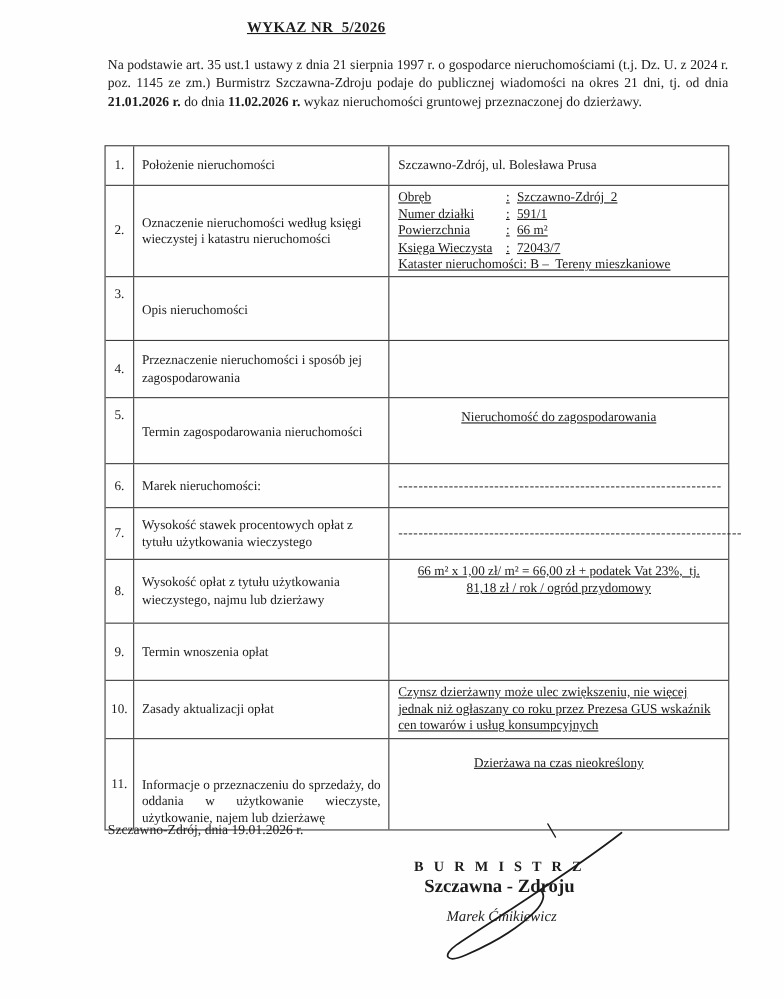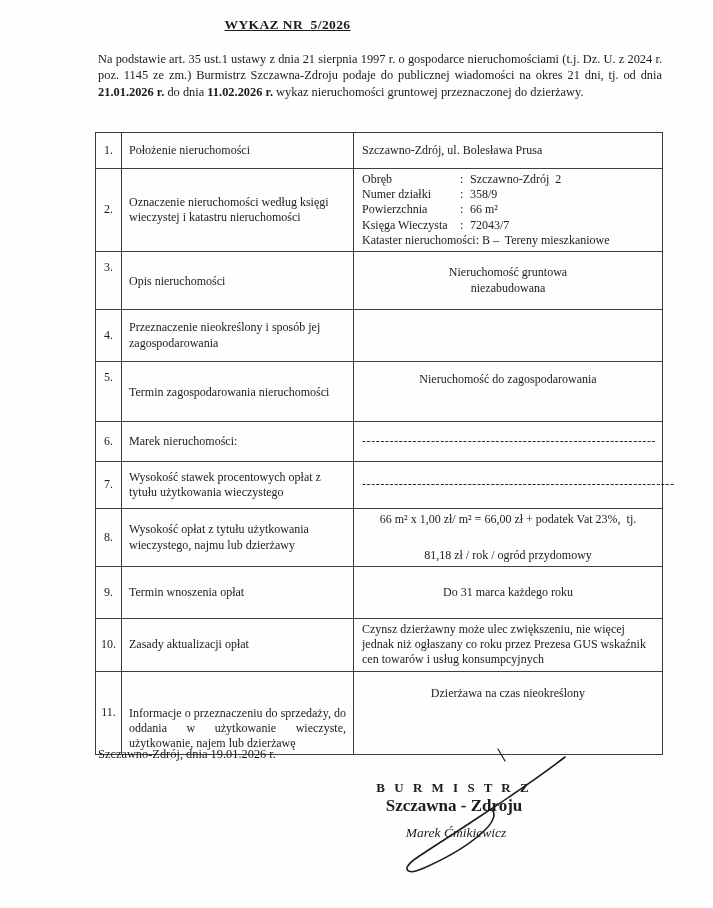--- a/index.html
+++ b/index.html
@@ -18,21 +18,21 @@
     border:1px solid #3d3d3d;font-size:12px;line-height:15.2px;}
   .trow{display:grid;grid-template-columns:26px 232px 1fr;border-bottom:1px solid #3d3d3d;}
   .trow:last-child{border-bottom:none;}
   .cnum,.clabel{border-right:1px solid #3d3d3d;}
   .cnum{display:flex;justify-content:center;align-items:center;}
   .cnum.vtop{align-items:flex-start;padding-top:8px;}
   .clabel{display:flex;align-items:center;padding:3px 7px;}
   .clabel.vtop{align-items:center;}
   .clabel .jt{text-align:justify;margin-top:31px;}
   .cval{display:flex;flex-direction:column;justify-content:center;padding:3px 8px;}
-  .cval.vtop{justify-content:space-between;}
+  .cval.vtop{justify-content:flex-start;text-decoration:underline;}
   .cval.hcenter{text-align:center;}
   .r1{min-height:35px;} .r2{min-height:76px;} .r3{min-height:57px;}
   .r4{min-height:51px;} .r5{min-height:59px;} .r6{min-height:39px;}
   .r7{min-height:46px;} .r8{min-height:57px;} .r9{min-height:51px;}
   .r10{min-height:45px;} .r11{min-height:61px;}
   .pt6{padding-top:6px;} .pt10{padding-top:10px;} .pt14{padding-top:14px;}
   .kvline{display:flex;}
   .kvkey{display:inline-block;width:98px;flex:none;}
   .kvsep{display:inline-block;width:10px;flex:none;}
   .dashline{white-space:nowrap;overflow:hidden;letter-spacing:.6px;}
@@ -74,21 +74,21 @@
         </div>
       <div class="cval vtop">
         <div class="kvline">
           <span class="kvkey">Obręb</span>
           <span class="kvsep">:</span>
           <span>Szczawno-Zdrój&nbsp; 2</span>
         </div>
         <div class="kvline">
           <span class="kvkey">Numer działki</span>
           <span class="kvsep">:</span>
-          <span>358/9</span>
+          <span>591/1</span>
         </div>
         <div class="kvline">
           <span class="kvkey">Powierzchnia</span>
           <span class="kvsep">:</span>
           <span>66 m²</span>
         </div>
         <div class="kvline">
           <span class="kvkey">Księga Wieczysta</span>
           <span class="kvsep">:</span>
           <span>72043/7</span>
@@ -97,30 +97,26 @@
           <span>Kataster nieruchomości: B –&nbsp; Tereny mieszkaniowe</span>
         </div>
       </div>
     </div>
 
     <div class="trow r3">
       <div class="cnum vtop">3.</div>
       <div class="clabel vtop pt6">
           <span>Opis nieruchomości</span>
         </div>
-      <div class="cval hcenter">
-        <div>Nieruchomość gruntowa</div>
-        <div>niezabudowana</div>
-      </div>
     </div>
 
     <div class="trow r4">
       <div class="cnum">4.</div>
       <div class="clabel vtop">
-          <span>Przeznaczenie nieokreślony i sposób jej zagospodarowania</span>
+          <span>Przeznaczenie nieruchomości i sposób jej zagospodarowania</span>
         </div>
     </div>
 
     <div class="trow r5">
       <div class="cnum vtop">5.</div>
       <div class="clabel vtop pt6">
           <span>Termin zagospodarowania nieruchomości</span>
         </div>
       <div class="cval vtop hcenter pt10">
           <span>Nieruchomość do zagospodarowania</span>
@@ -155,23 +151,20 @@
       <div class="cval vtop hcenter">
         <div>66 m² x 1,00 zł/ m² = 66,00 zł + podatek Vat 23%,&nbsp; tj.</div>
         <div>81,18 zł / rok / ogród przydomowy</div>
       </div>
     </div>
 
     <div class="trow r9">
       <div class="cnum">9.</div>
       <div class="clabel">
           <span>Termin wnoszenia opłat</span>
-        </div>
-      <div class="cval hcenter">
-          <span>Do 31 marca każdego roku</span>
         </div>
     </div>
 
     <div class="trow r10">
       <div class="cnum">10.</div>
       <div class="clabel">
           <span>Zasady aktualizacji opłat</span>
         </div>
       <div class="cval vtop">
           <span>Czynsz dzierżawny może ulec zwiększeniu, nie więcej jednak niż ogłaszany co roku przez Prezesa GUS wskaźnik cen towarów i usług konsumpcyjnych</span>

